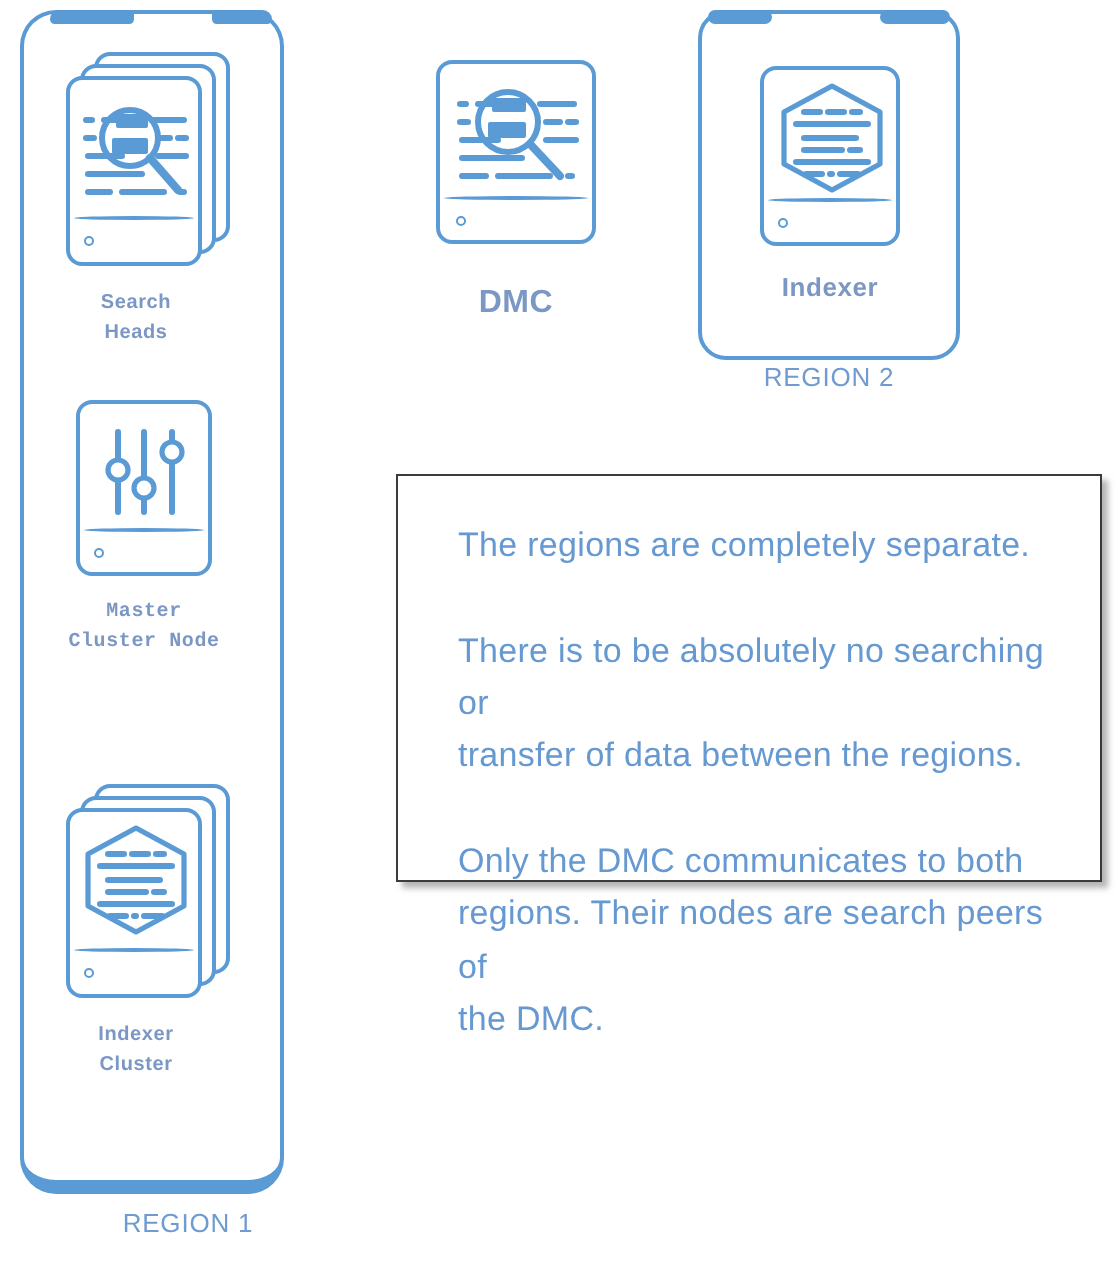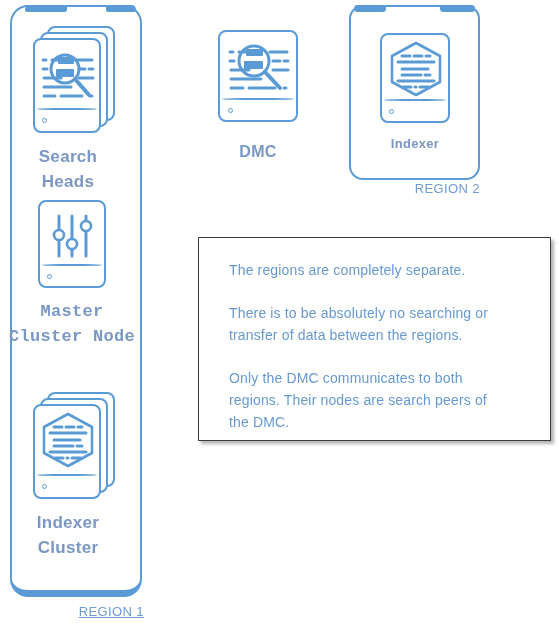--- a/index.html
+++ b/index.html
@@ -56,23 +56,23 @@
   #r1-accent-right { left: 106px; top: 5px;  width: 30px; border-top-right-radius:8px; }
   #r2-accent-left  { left: 354px; top: 5px;  width: 32px; }
   #r2-accent-right { left: 440px; top: 5px;  width: 35px; }
 
   .region-label {
     position: absolute;
     font-size: 13px;
     color: #6F9BD1;
     letter-spacing: 0.4px;
     white-space: nowrap;
-    text-align: right;
-  }
-  #region1-label { left: 12px;  top: 604px; width: 132px; text-decoration: underline; }
+    text-align: center;
+  }
+  #region1-label { left: 28px;  top: 604px; width: 132px; }
   #region2-label { left: 349px; top: 181px; width: 131px; }
 
   
   .node {
     position: absolute;
   }
   .card-stack {
     position: relative;
     width: 100%;
     height: 100%;
@@ -111,21 +111,21 @@
   }
 
   .glyph {
     position: absolute;
     left: 0; top: 0;
   }
 
   
   .node-label {
     position: absolute;
-    font-size: 17px;
+    font-size: 10px;
     font-weight: bold;
     color: #7B97C4;
     text-align: center;
     line-height: 1.45;
     white-space: pre-line;
     letter-spacing: 0.3px;
   }
 
   
   #notes-box {
@@ -137,21 +137,21 @@
     box-sizing: border-box;
     background: #ffffff;
     border: 1.5px solid #3B3B3B;
     box-shadow: 3px 3px 3px rgba(120,120,120,0.55);
   }
   #notes-text {
     position: absolute;
     left: 30px;
     top: 22px;
     right: 12px;
-    font-size: 14px;
+    font-size: 17px;
     color: #6699D1;
     line-height: 1.55;
     white-space: pre-line;
     letter-spacing: 0.15px;
   }
 </style>
 </head>
 <body>
 
 <div class="stage">

